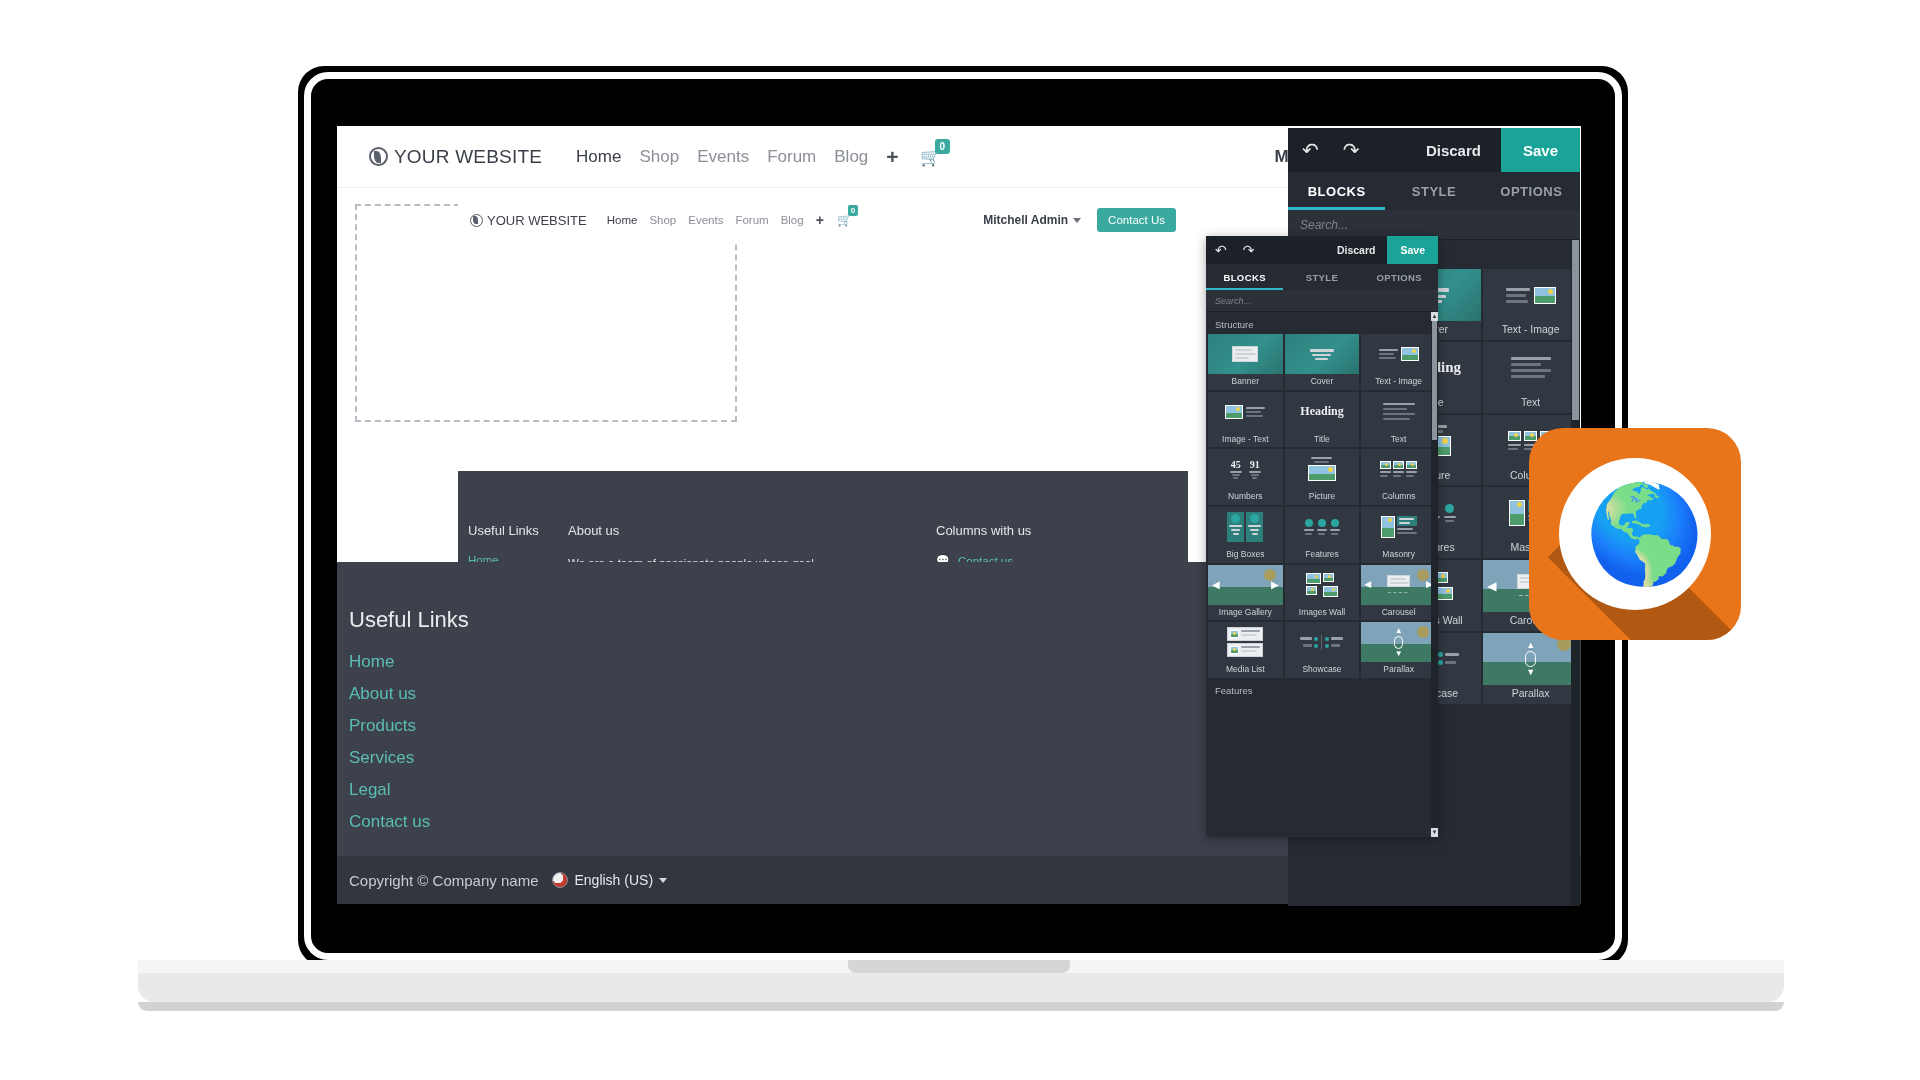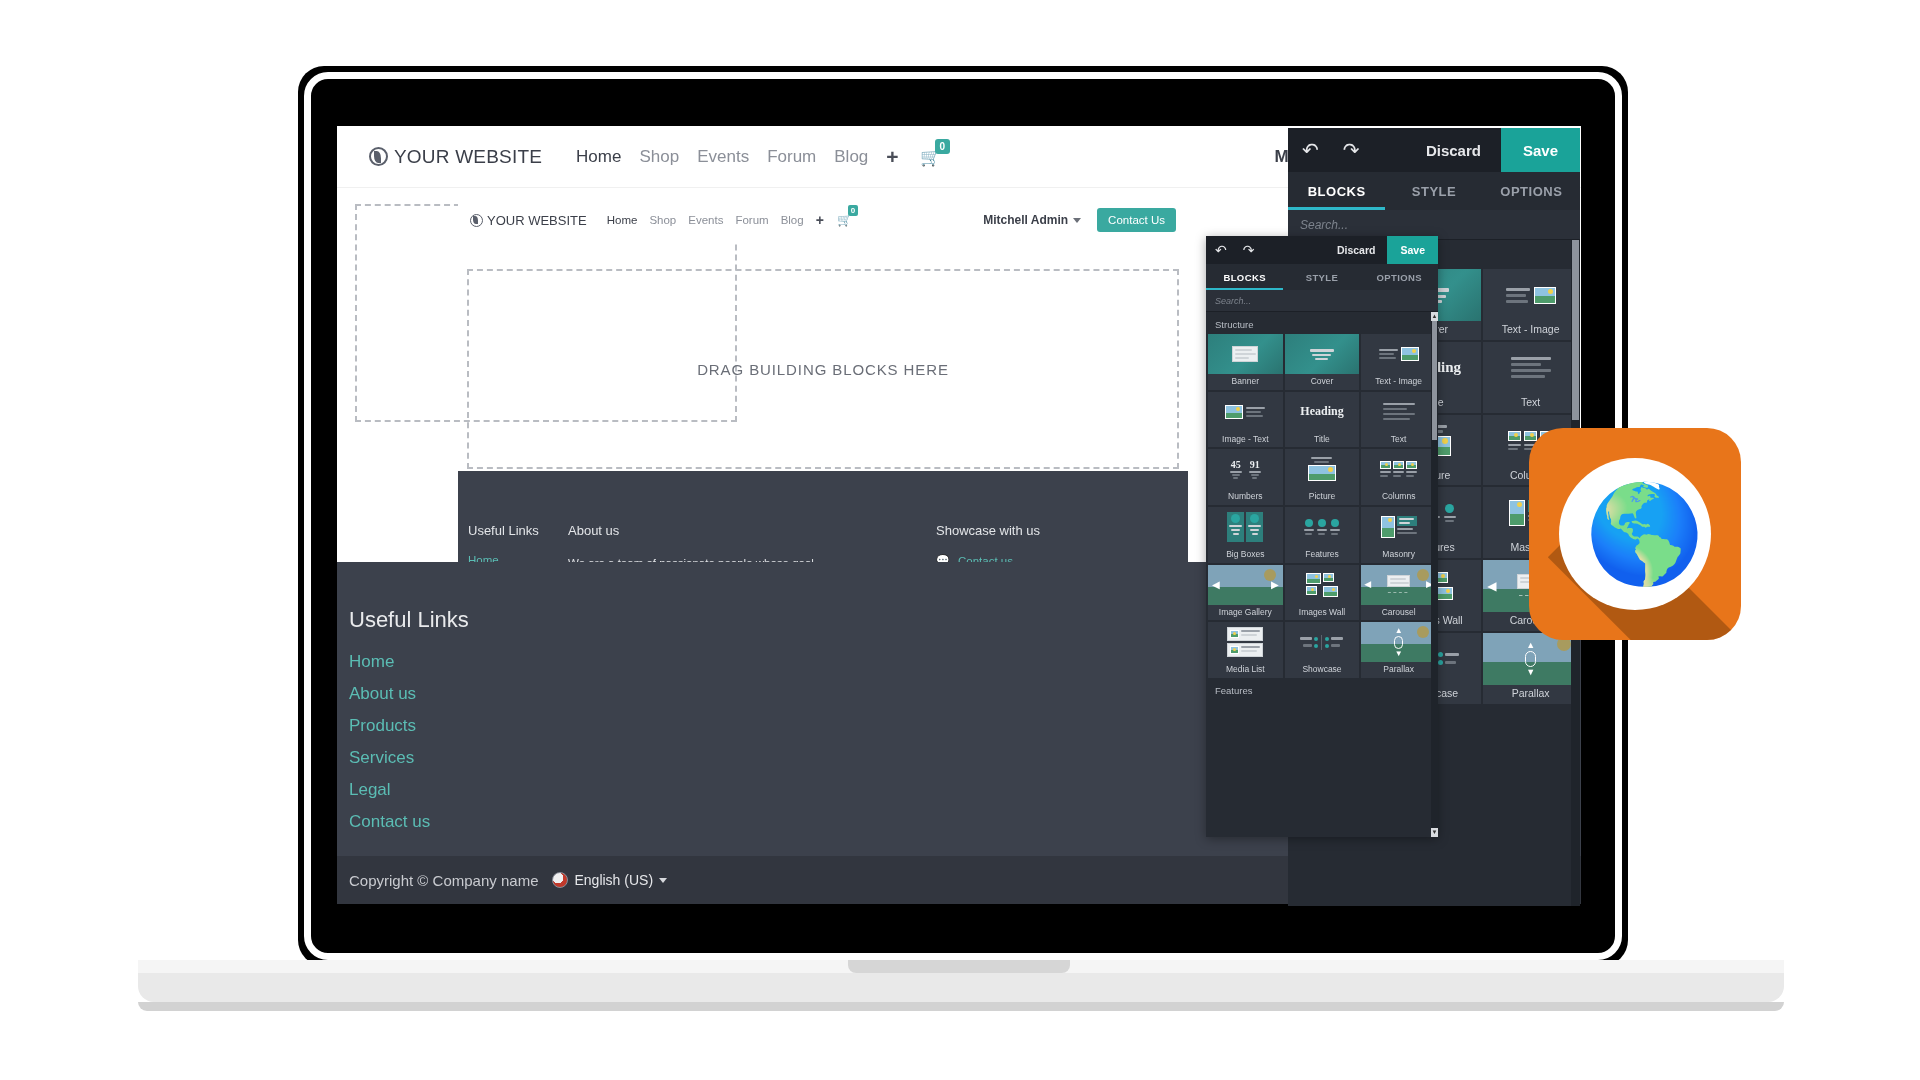--- a/index.html
+++ b/index.html
@@ -347,42 +347,39 @@
             <span class="inner-cart-badge">0</span>
           </div>
           <div class="inner-user">
             <span>Mitchell Admin</span>
             <span class="inner-caret"></span>
           </div>
           <button class="inner-btn">Contact Us</button>
         </div>
       </div>
 
-      <div class="dropzone-inner">
-        <span class="dropzone-label">DRAG BUILDING BLOCKS HERE</span>
-      </div>
 
       <div class="footer-preview">
         <div class="fp-cols">
           <div class="fp-col-links">
             <div class="fp-h">Useful Links</div>
             <a href="#">Home</a>
             <a href="#">About us</a>
             <a href="#">Products</a>
             <a href="#">Services</a>
             <a href="#">Legal</a>
             <a href="#">Contact us</a>
           </div>
           <div class="fp-col-about">
             <div class="fp-h">About us</div>
             <div class="fp-p">We are a team of passionate people whose goal is to improve everyone's life through disruptive products. We build great products to solve your business problems.</div>
             <div class="fp-p">Our products are designed for small to medium size companies willing to optimize their performance.</div>
           </div>
           <div class="fp-col-connect">
-            <div class="fp-h">Showcase with us</div>
+            <div class="fp-h">Columns with us</div>
             <div class="fp-contact-row">
               <span class="ci">💬</span>
               <a href="#">Contact us</a>
             </div>
             <div class="fp-contact-row">
               <span class="ci">✉</span>
               <a href="#">info@yourcompany.example.com</a>
             </div>
             <div class="fp-contact-row">
               <span class="ci">☎</span>

